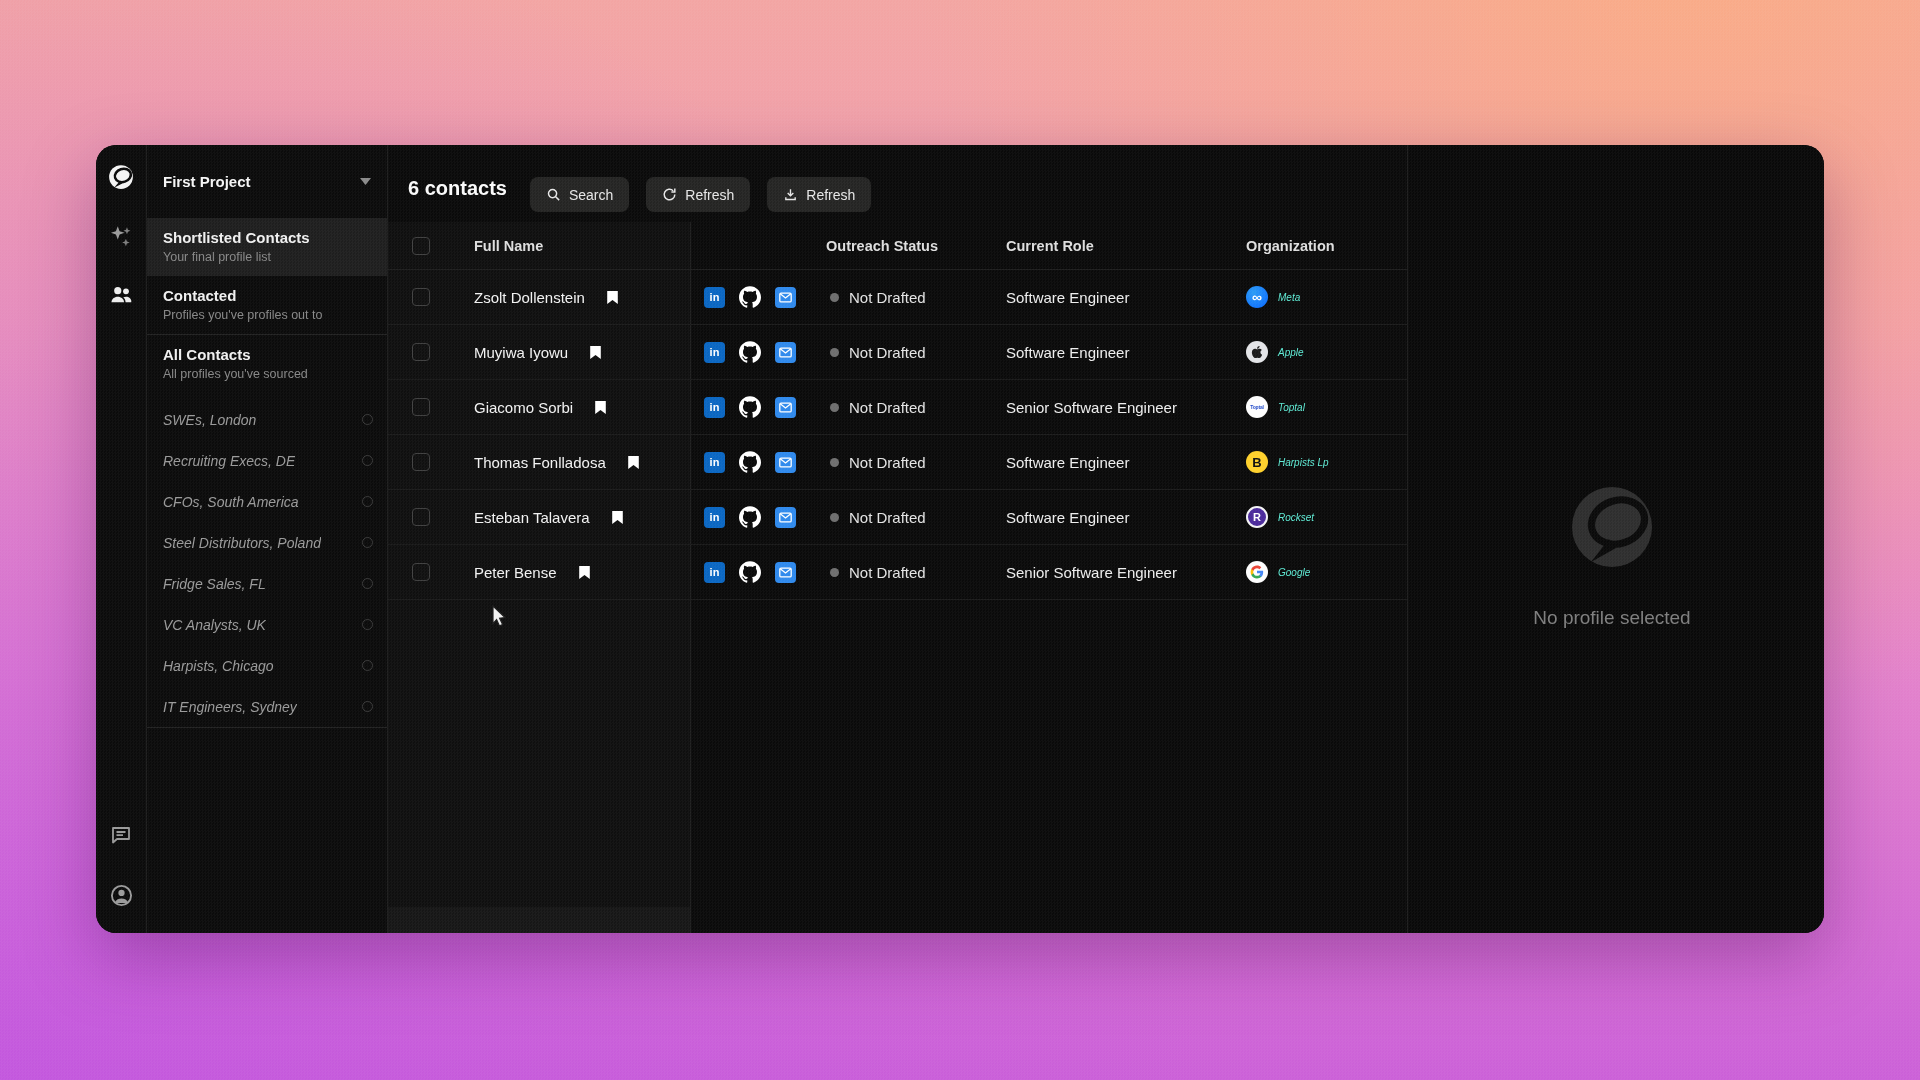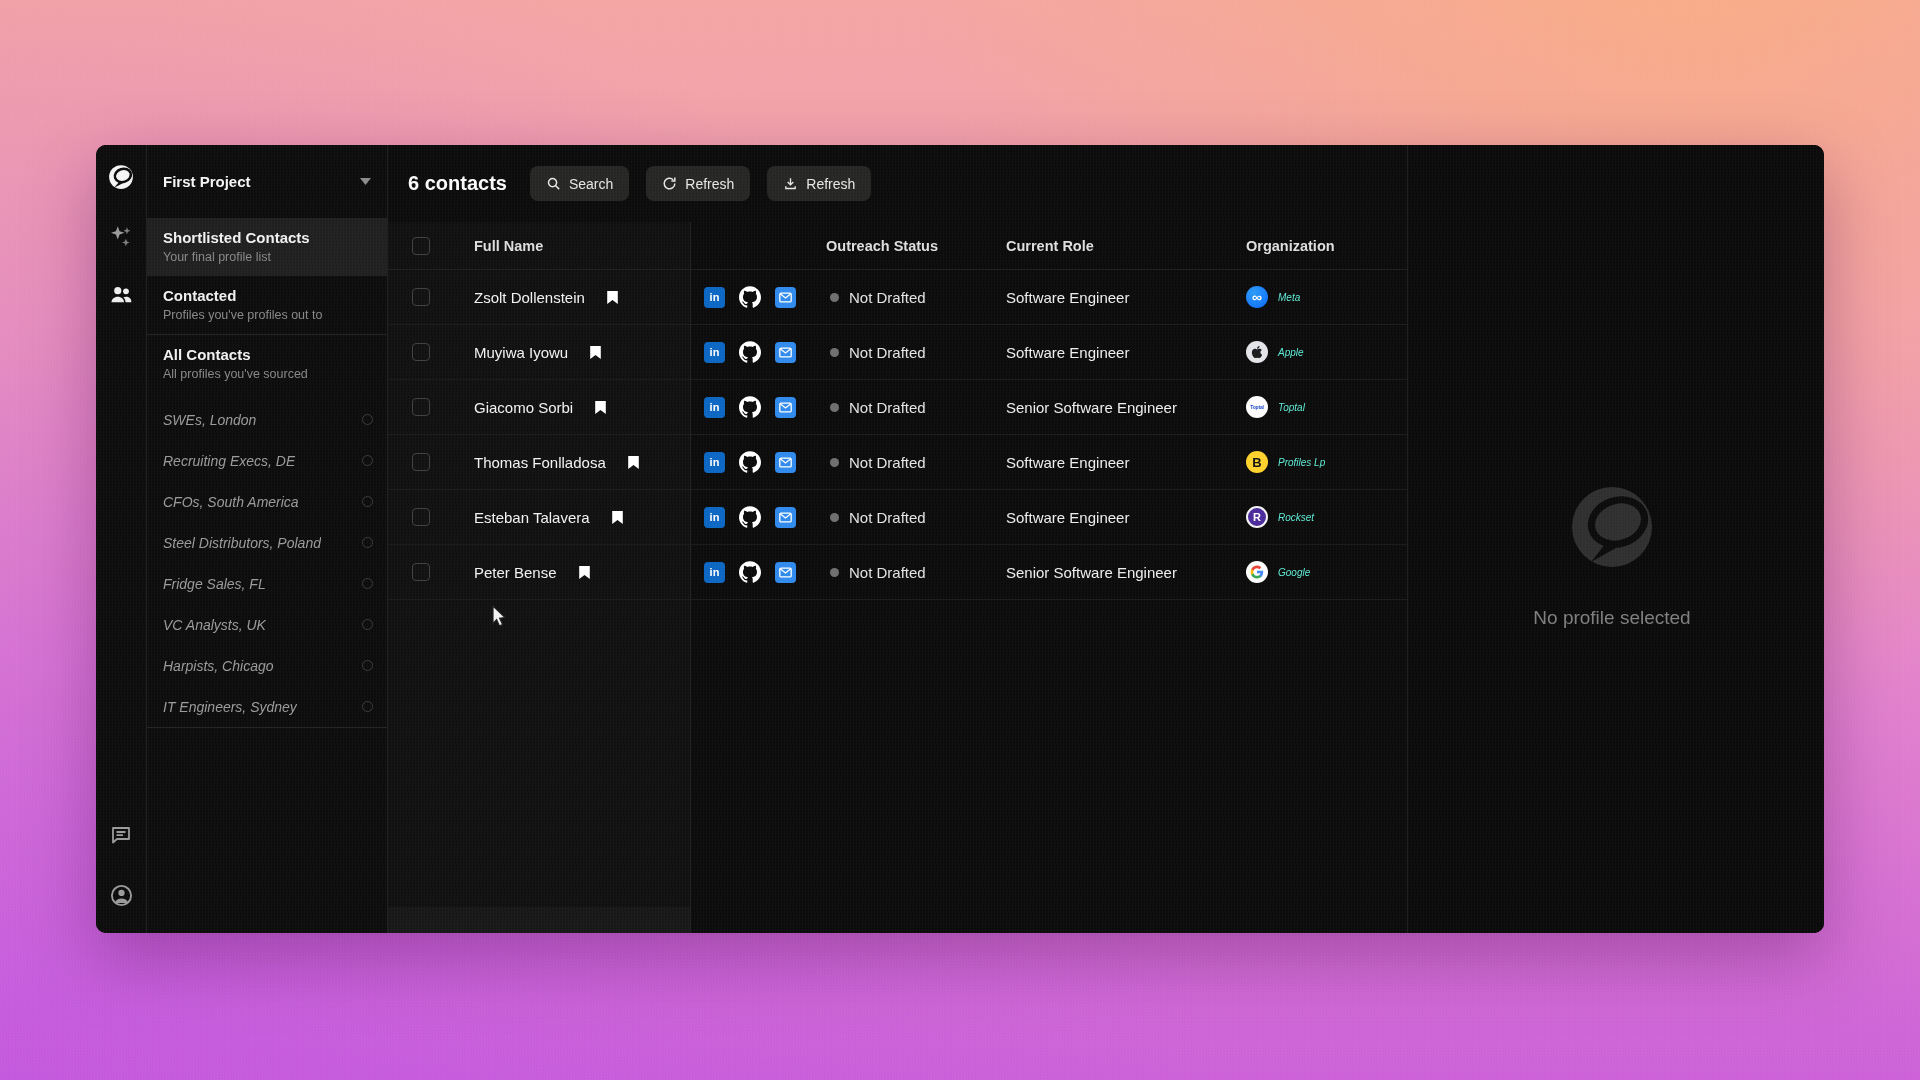--- a/index.html
+++ b/index.html
@@ -13,21 +13,21 @@
     position:relative;
   }
   body::after{
     content:""; position:absolute; inset:0; pointer-events:none;
     background-image:repeating-conic-gradient(rgba(255,255,255,.5) 0% 25%, transparent 0% 50%);
     background-size:3px 3px; opacity:.06;
   }
 
   .window{
     position:absolute; left:96px; top:145px; width:1728px; height:788px;
-    background:#0a0a0a; border-radius:10px; overflow:hidden; display:flex;
+    background:#0a0a0a; border-radius:20px; overflow:hidden; display:flex;
     box-shadow:0 24px 70px rgba(70,10,80,.35);
     color:#f2f2f2;
   }
 
   
   .rail{ width:51px; flex:0 0 51px; border-right:1px solid #1e1e1e; display:flex; flex-direction:column; align-items:center; position:relative; background:#0b0b0b;}
   .rail-icon{ width:30px; height:30px; display:flex; align-items:center; justify-content:center; position:absolute; left:10px; cursor:pointer;}
   .rail-icon svg{ display:block; }
 
   
@@ -39,21 +39,21 @@
   .side-item .sub{ font-size:12.5px; color:#878787; margin-top:4px; white-space:nowrap; overflow:hidden; }
   .side-item.selected{ background:#1e1e1e; }
   .side-divider{ border-top:1px solid #232323; margin:0; }
   .side-list{ margin-top:6px;font-style:italic; }
   .side-list-item{ height:41px; display:flex; align-items:center; justify-content:space-between; padding:0 14px 0 16px; cursor:pointer; }
   .side-list-item .lbl{ font-size:14px; color:#9a9a9a; white-space:nowrap; overflow:hidden; }
   .ring{ width:11px; height:11px; border:1.5px solid #3a3a3a; border-radius:50%; flex:0 0 auto; }
 
   
   .main{ flex:1 1 auto; position:relative; background:#0a0a0a; min-width:0; }
-  .toolbar{ height:77px; display:flex; align-items:center; padding:0 20px; gap:17px; }
+  .toolbar{ height:77px; display:flex; align-items:flex-start; padding:0 20px; gap:17px;margin-top:32px; }
   .count{ font-size:20px; font-weight:700; color:#fafafa; margin-right:6px; }
   .btn{ height:35px; display:flex; align-items:center; gap:8px; padding:0 16px; background:#242423; border:none; border-radius:8px; color:#e6e6e6; font-size:14px; font-family:inherit; cursor:pointer; }
   .btn svg{ display:block; }
 
   .table-region{ position:absolute; top:77px; left:0; right:0; bottom:0; }
   .col1-fill{ position:absolute; left:0; top:0; width:303px; bottom:26px; background:#0f0f0f; border-right:1px solid #1f1f1f; }
   .col1-band{ position:absolute; left:0; bottom:0; width:303px; height:26px; background:#161616; border-right:1px solid #1f1f1f; }
 
   .trow{ position:relative; display:grid; grid-template-columns:303px 135px 180px 240px 1fr; align-items:center; }
   .thead{ height:48px; border-bottom:1px solid #1d1d1d; }
@@ -372,21 +372,21 @@
               </svg>
             </span>
         </div>
         <div class="cell-status">
             <span class="dot"></span>
             <span class="status-text">Not Drafted</span>
           </div>
         <div class="cell-role">Software Engineer</div>
         <div class="cell-org">
           <span class="org-logo" data-logo="bloomberg">B</span>
-          <span class="org-name">Profiles Lp</span>
+          <span class="org-name">Harpists Lp</span>
         </div>
       </div>
 
       <div class="trow tbody-row">
         <div class="cell-name">
           <span class="cb"></span>
           <span class="name-text">Esteban Talavera</span>
           <span class="bookmark">
               <svg width="13" height="15" viewBox="0 0 14 17">
                 <path d="M1 1h12v15l-6-4.6L1 16z" fill="#fff"></path>

